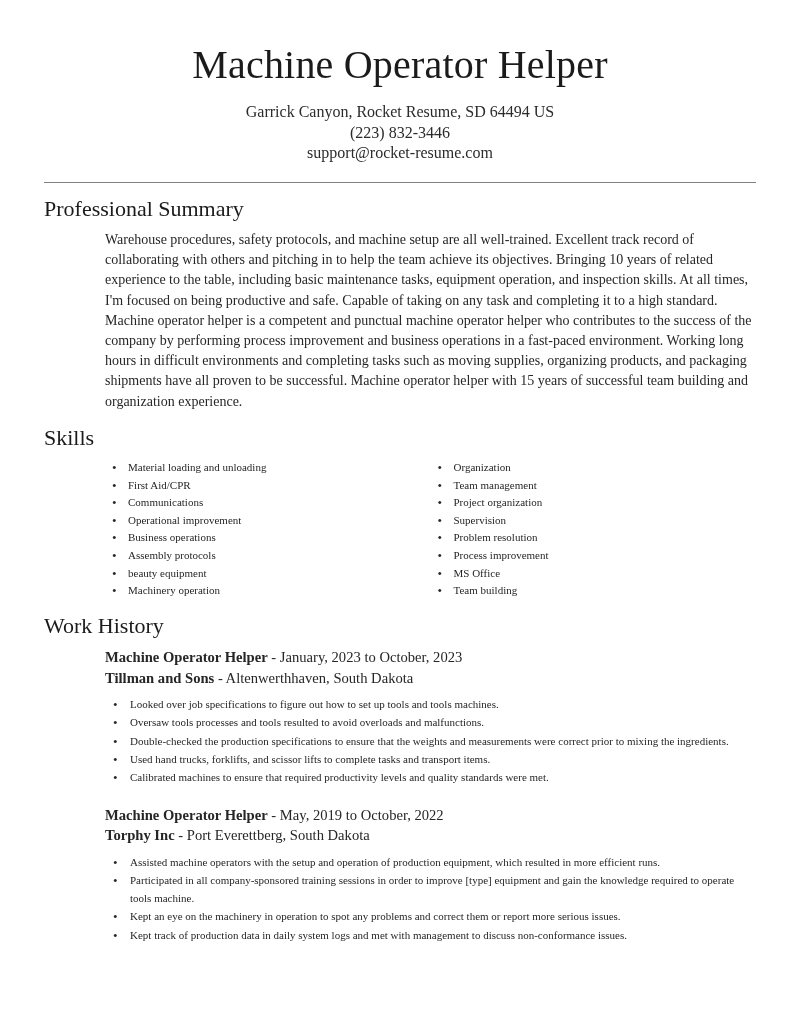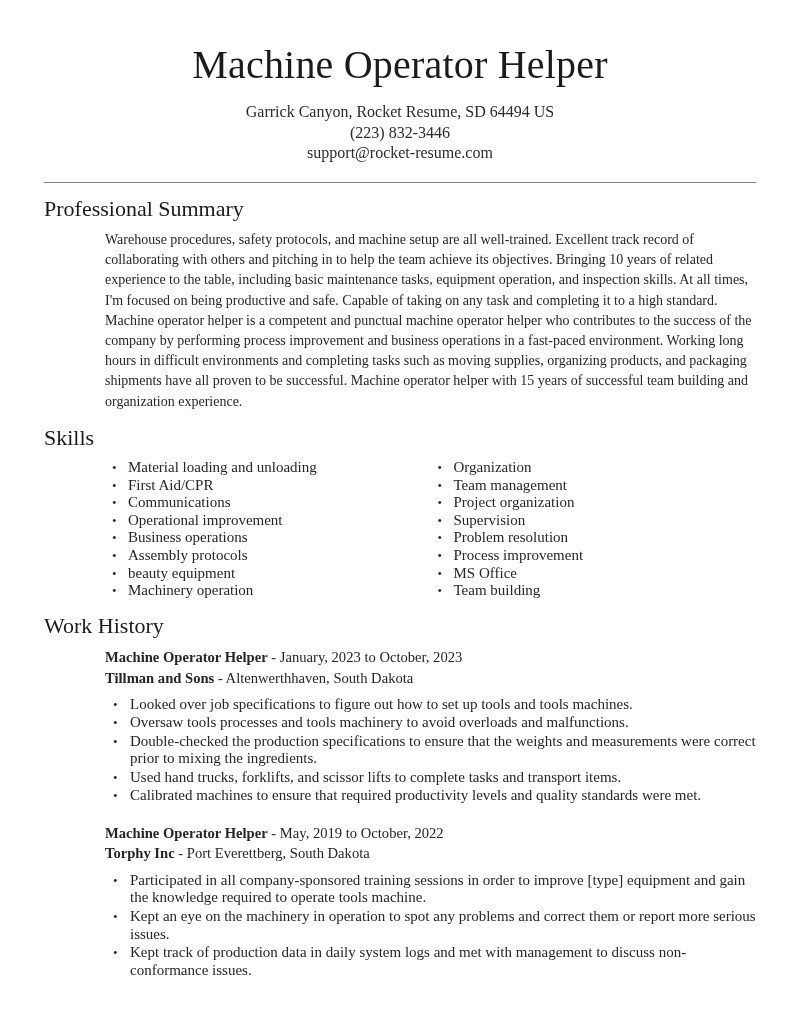--- a/index.html
+++ b/index.html
@@ -85,21 +85,21 @@
     box-sizing: border-box;
   }
   ul.bullets {
     list-style: none;
     margin: 0;
     padding: 0;
   }
   ul.bullets > li {
     position: relative;
     padding-left: 23px;
-    font-size: 15px;
+    font-size: 11px;
     line-height: 17.6px;
     color: #262626;
   }
   ul.bullets > li::before {
     content: "\2022";
     position: absolute;
     left: 7px;
     top: 0;
     font-size: 13px;
     line-height: 17.6px;
@@ -189,32 +189,33 @@
 
   <div class="section">
     <h2 class="section-title">Work History</h2>
     <div id="jobs">
         <div class="job">
           <div class="job-line"><span class="strong">Machine Operator Helper</span><span> - </span><span>January, 2023 to October, 2023</span></div>
           <div class="job-line"><span class="strong">Tillman and Sons</span><span> - </span><span>Altenwerthhaven, South Dakota</span></div>
           <div class="job-bullets">
             <ul class="bullets">
               <li>Looked over job specifications to figure out how to set up tools and tools machines.</li>
-              <li>Oversaw tools processes and tools machinery to avoid overloads and malfunctions.</li>
+              <li>Oversaw tools processes and tools resulted to avoid overloads and malfunctions.</li>
               <li>Double-checked the production specifications to ensure that the weights and measurements were correct prior to mixing the ingredients.</li>
               <li>Used hand trucks, forklifts, and scissor lifts to complete tasks and transport items.</li>
               <li>Calibrated machines to ensure that required productivity levels and quality standards were met.</li>
             </ul>
           </div>
         </div>
         <div class="job">
           <div class="job-line"><span class="strong">Machine Operator Helper</span><span> - </span><span>May, 2019 to October, 2022</span></div>
           <div class="job-line"><span class="strong">Torphy Inc</span><span> - </span><span>Port Everettberg, South Dakota</span></div>
           <div class="job-bullets">
             <ul class="bullets">
+              <li>Assisted machine operators with the setup and operation of production equipment, which resulted in more efficient runs.</li>
               <li>Participated in all company-sponsored training sessions in order to improve [type] equipment and gain the knowledge required to operate tools machine.</li>
               <li>Kept an eye on the machinery in operation to spot any problems and correct them or report more serious issues.</li>
               <li>Kept track of production data in daily system logs and met with management to discuss non-conformance issues.</li>
             </ul>
           </div>
         </div>
       </div>
   </div>
 
 </div>

